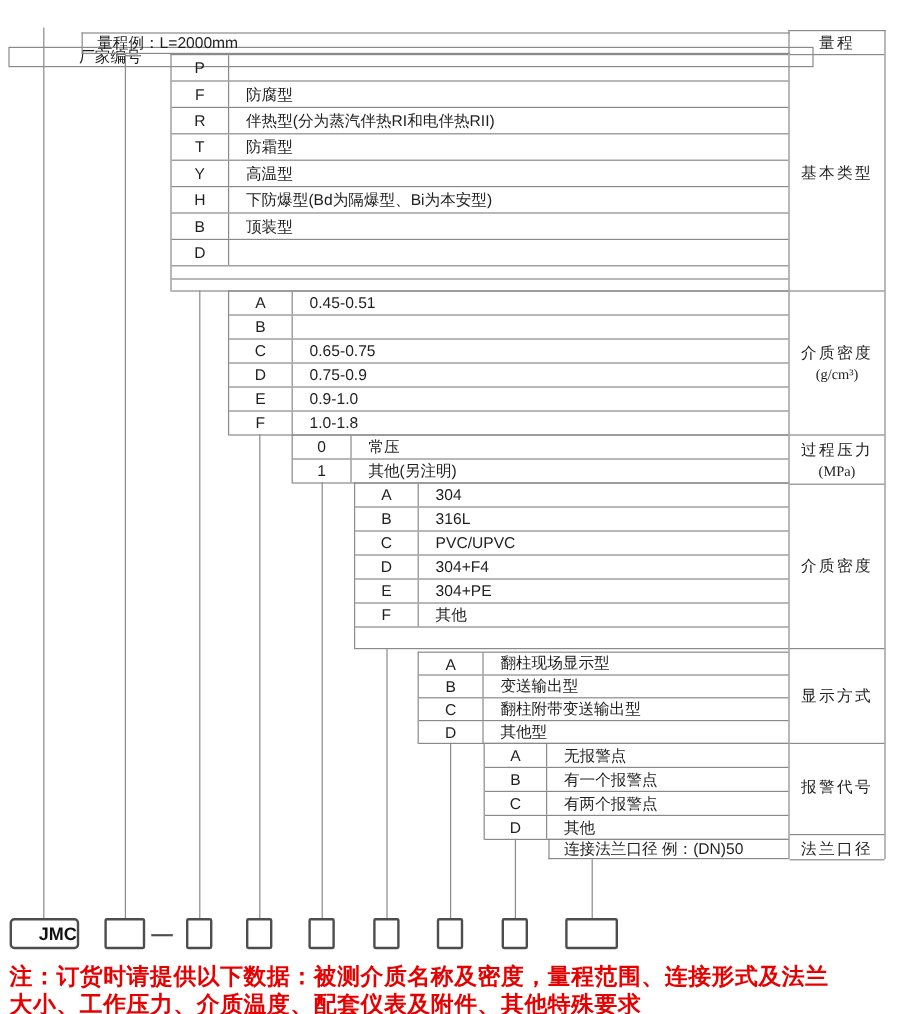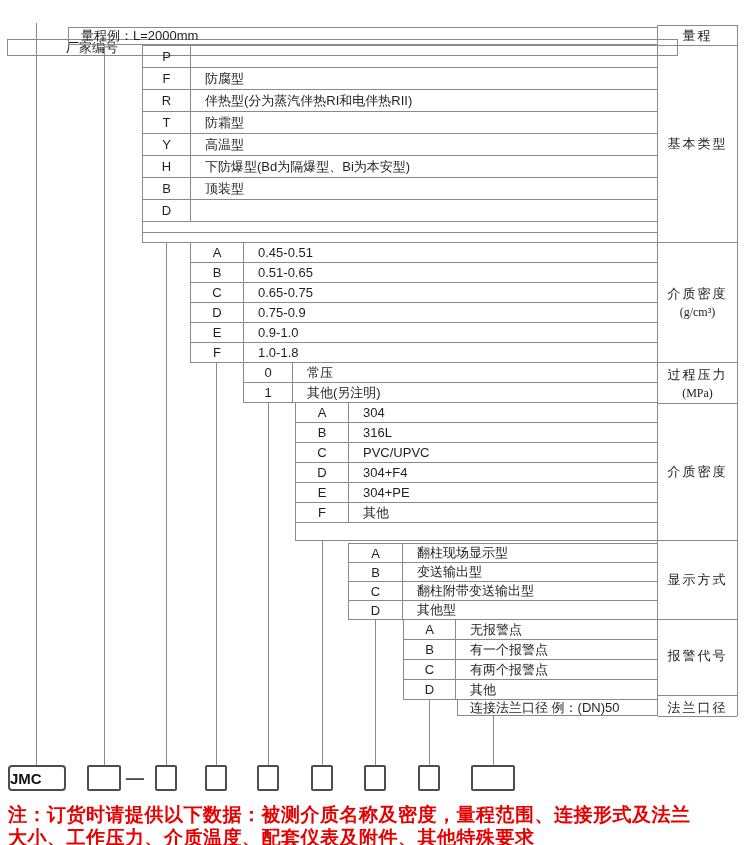--- a/index.html
+++ b/index.html
@@ -25,21 +25,21 @@
             display:flex;flex-direction:column;align-items:center;justify-content:center;
             font-family:"Liberation Serif", serif;font-size:13px;color:#222;}
   .lbl-main{letter-spacing:2px;text-align:right;}
   .lbl-sub{letter-spacing:0;font-size:12px;margin-top:2px;}
   
   .frame-box{border:1px solid #8a8a8a;display:flex;align-items:center;font-size:13px;}
   
   .vline{width:1px;background:#8a8a8a;}
   
   .code-box{border:2px solid #4d4d4d;background:#fff;border-radius:2px;
-            display:flex;align-items:center;justify-content:flex-start;
+            display:flex;align-items:center;justify-content:flex-end;
             font-weight:bold;font-size:15px;color:#111;}
   #dash{font-size:18px;font-weight:bold;color:#4d4d4d;display:flex;align-items:center;justify-content:center;}
   
   #note{color:#e60000;font-weight:bold;font-size:19px;line-height:23px;letter-spacing:0.5px;
         font-family:"Liberation Sans", sans-serif;white-space:nowrap;}
 </style>
 </head>
 <body>
 
 <div id="stage">
@@ -116,21 +116,20 @@
     <div class="row h10"></div>
   </div>
 
   <div class="abs sel-table t-density" style="left:190px;top:242px;width:467px;">
     <div class="row">
       <div class="code" style="width:53px;">A</div>
       <div class="desc">0.45-0.51</div>
     </div>
     <div class="row">
       <div class="code" style="width:53px;">B</div>
-      <div class="desc">0.51-0.65</div>
     </div>
     <div class="row">
       <div class="code" style="width:53px;">C</div>
       <div class="desc">0.65-0.75</div>
     </div>
     <div class="row">
       <div class="code" style="width:53px;">D</div>
       <div class="desc">0.75-0.9</div>
     </div>
     <div class="row">

